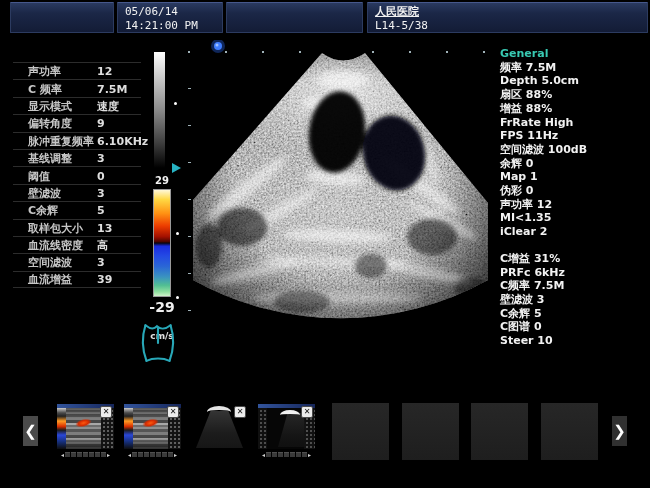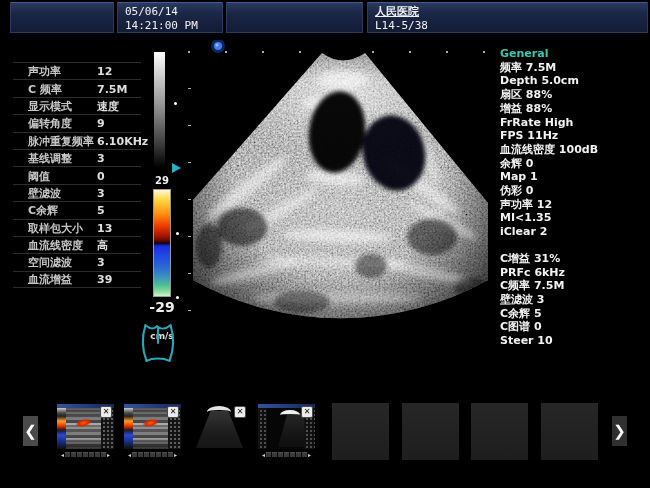--- a/index.html
+++ b/index.html
@@ -282,21 +282,21 @@
   </svg>
 
   <div class="rpanel">
     <div class="rline rtitle">General</div>
     <div class="rline">频率 7.5M</div>
     <div class="rline">Depth 5.0cm</div>
     <div class="rline">扇区 88%</div>
     <div class="rline">增益 88%</div>
     <div class="rline">FrRate High</div>
     <div class="rline">FPS 11Hz</div>
-    <div class="rline">血流线密度 100dB</div>
+    <div class="rline">空间滤波 100dB</div>
     <div class="rline">余辉 0</div>
     <div class="rline">Map 1</div>
     <div class="rline">伪彩 0</div>
     <div class="rline">声功率 12</div>
     <div class="rline">MI&lt;1.35</div>
     <div class="rline">iClear 2</div>
     <div class="rgap"></div>
     <div class="rline">C增益 31%</div>
     <div class="rline">PRFc 6kHz</div>
     <div class="rline">C频率 7.5M</div>

